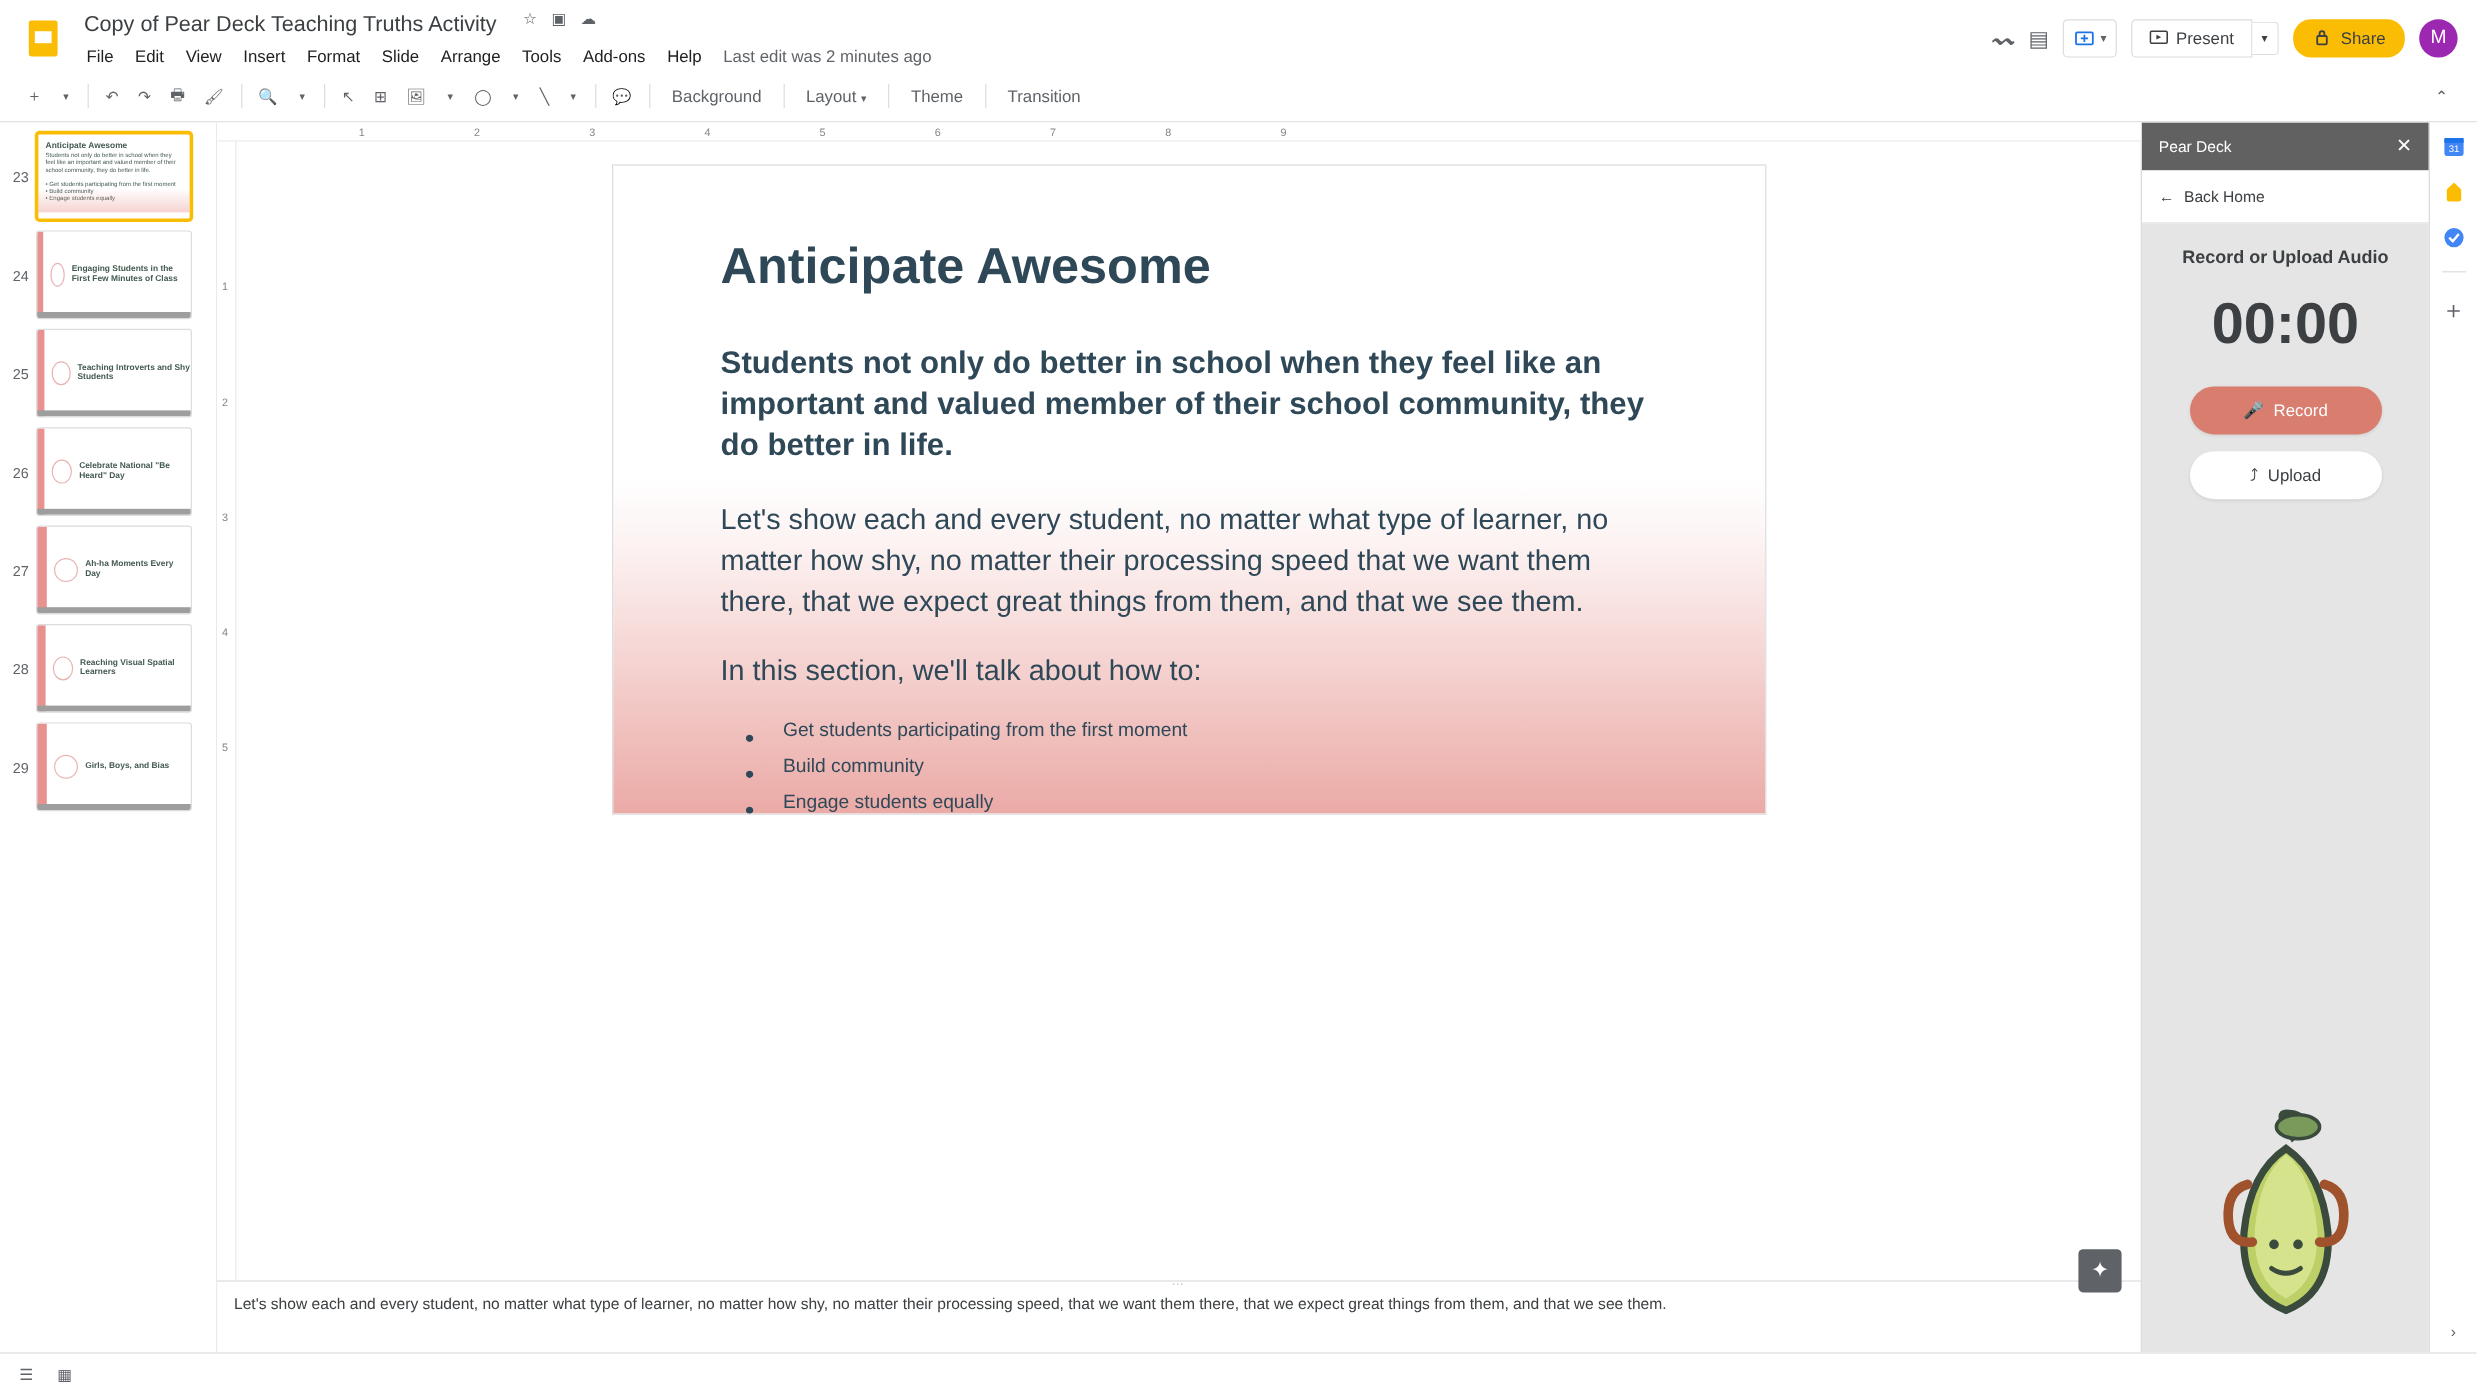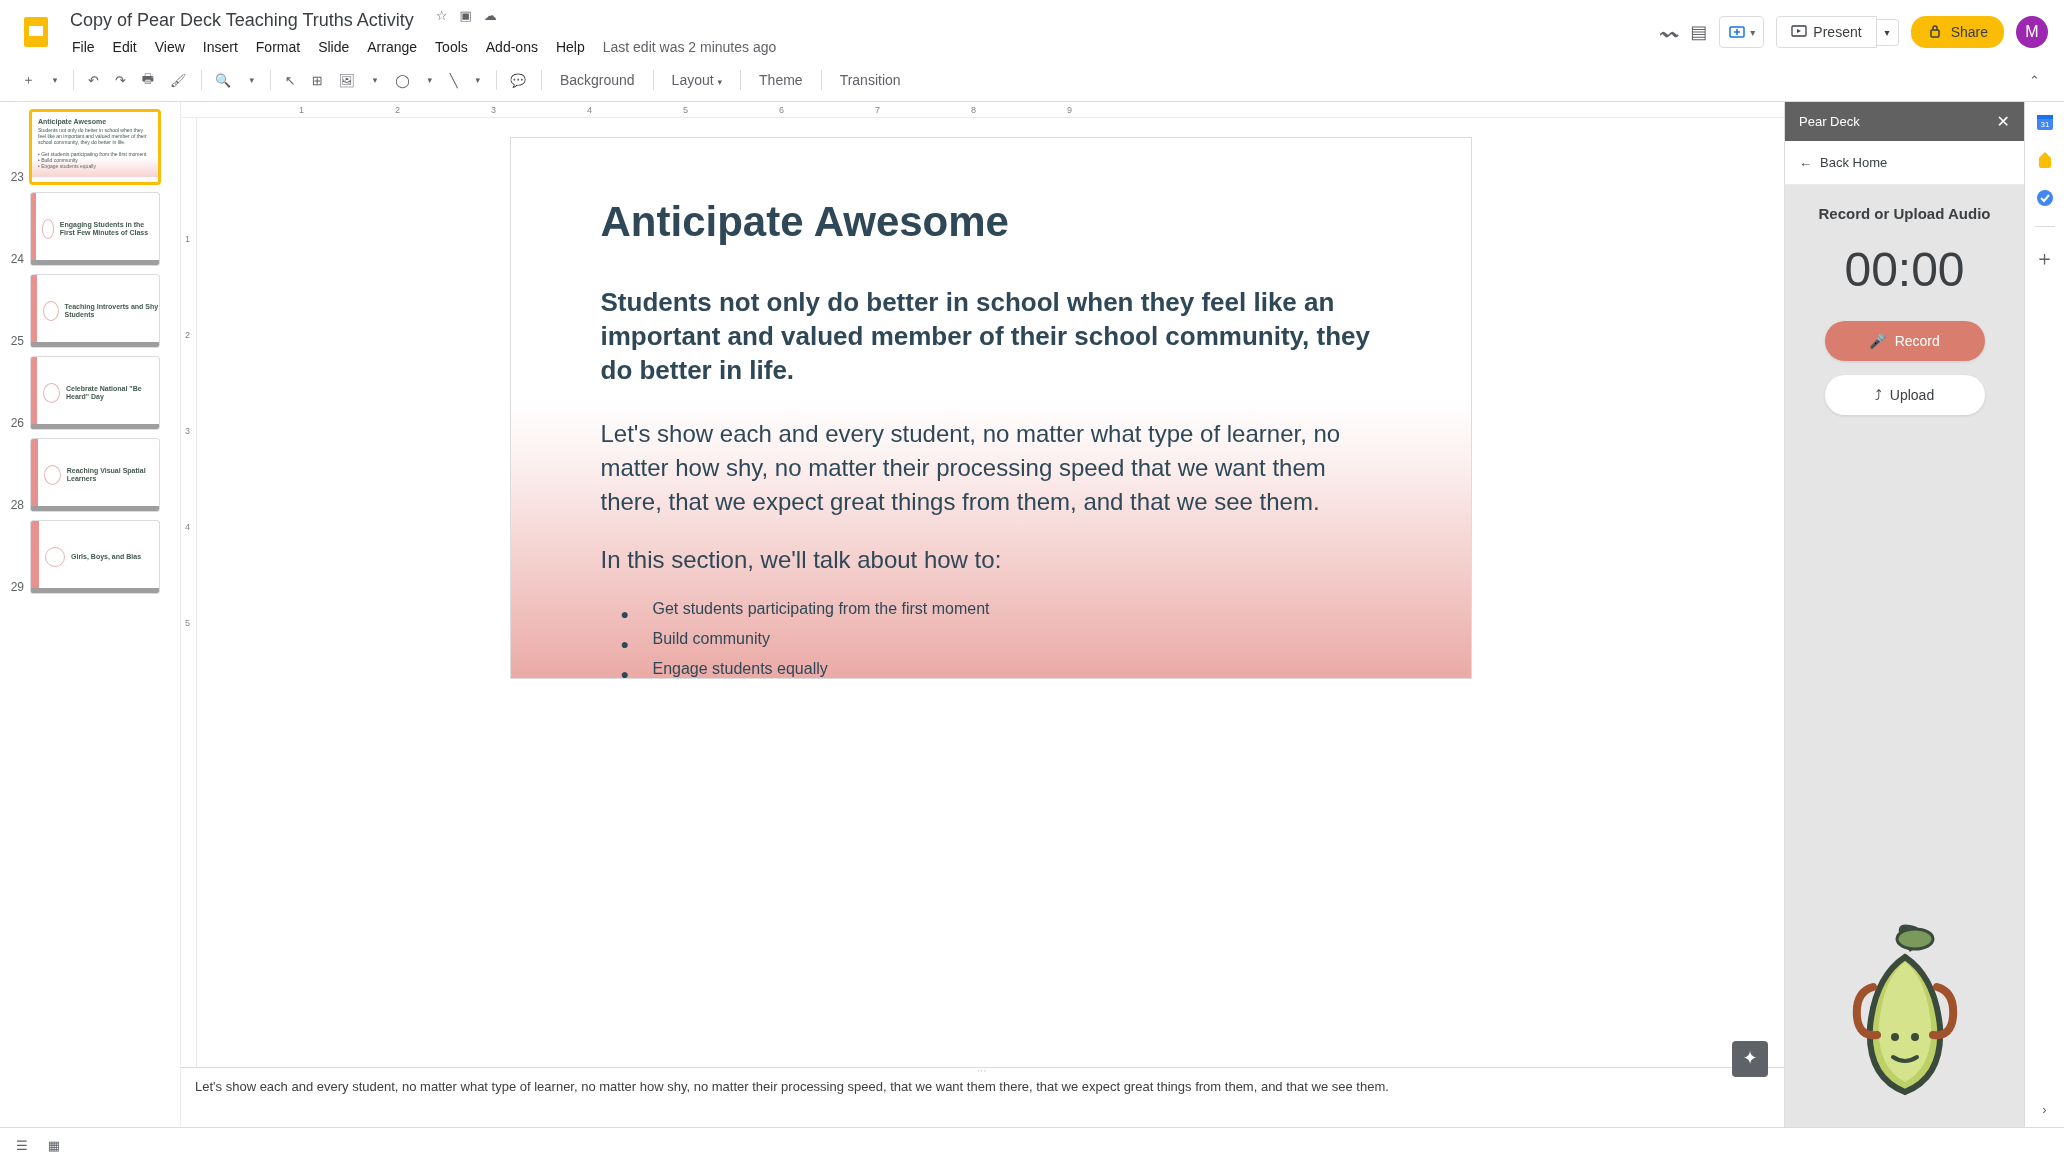--- a/index.html
+++ b/index.html
@@ -23,21 +23,21 @@
 .add-btn{border:1px solid #dadce0;padding:6px 8px;border-radius:4px;display:flex;align-items:center;gap:4px;cursor:pointer;color:#1a73e8}
 .share-btn{background:#fbbc04;color:#3c4043;padding:8px 16px;border-radius:15px;font-weight:500;display:flex;align-items:center;gap:8px;cursor:pointer;font-size:14px}
 .avatar{width:32px;height:32px;border-radius:50%;background:#9c27b0;color:#fff;display:flex;align-items:center;justify-content:center;font-size:16px}
 .toolbar{display:flex;align-items:center;padding:6px 16px;border-bottom:1px solid #dadce0;gap:4px}
 .tb-btn{padding:4px 6px;color:#5f6368;cursor:pointer;border-radius:3px;min-width:20px;text-align:center}
 .tb-sep{width:1px;height:20px;background:#dadce0;margin:0 4px}
 .tb-text{padding:4px 10px;font-size:14px;color:#5f6368;cursor:pointer;border-radius:3px}
 .collapse-arrow{margin-left:auto;padding:4px 8px;cursor:pointer;color:#5f6368}
 .main-area{display:flex;flex:1;overflow:hidden}
 .thumb-panel{width:180px;overflow-y:auto;padding:4px 0;background:#fff}
-.thumb-row{display:flex;gap:6px;padding:4px 8px;align-items:flex-end}
+.thumb-row{display:flex;gap:6px;padding:4px 8px;align-items:center}
 .thumb-num{font-size:12px;color:#5f6368;width:16px;text-align:right;padding-top:2px}
 .thumb{width:130px;height:74px;border:1px solid #dadce0;border-radius:3px;background:#fff;cursor:pointer;overflow:hidden;position:relative}
 .thumb.selected{border:2px solid #fbbc04;box-shadow:0 0 0 1px #fbbc04}
 .thumb-content{padding:6px;font-size:6px;color:#435a4f}
 .thumb-title{font-weight:700;font-size:7px;margin-bottom:2px}
 .thumb-sect{display:flex;align-items:center;height:100%}
 .thumb-sect-left{width:8px;background:#e8918f;height:100%}
 .thumb-sect-badge{width:20px;height:20px;border:1px solid #e8b4b2;border-radius:50%;margin:0 6px}
 .thumb-sect-text{font-size:7px;font-weight:700;color:#435a4f;line-height:1.2}
 .thumb-footer{position:absolute;bottom:0;left:0;right:0;height:5px;background:#9e9e9e}
@@ -60,21 +60,21 @@
 .notes-area{height:60px;border-top:1px solid #dadce0;padding:10px 14px;font-size:13px;color:#3c4043;line-height:1.4;position:relative}
 .notes-handle{position:absolute;top:-4px;left:50%;transform:translateX(-50%);color:#bdc1c6;font-size:10px;letter-spacing:2px}
 .fab{position:absolute;bottom:50px;right:16px;width:36px;height:36px;background:#5f6368;border-radius:4px;display:flex;align-items:center;justify-content:center;color:#fff;cursor:pointer;font-size:18px}
 .bottom-bar{height:36px;border-top:1px solid #dadce0;display:flex;align-items:center;padding:0 16px;gap:20px;color:#5f6368}
 .sidebar{width:240px;background:#e5e5e5;border-left:1px solid #dadce0;display:flex;flex-direction:column}
 .sidebar-header{background:#616161;color:#fff;padding:10px 14px;display:flex;align-items:center;justify-content:space-between;font-size:13px;font-weight:500}
 .sidebar-close{cursor:pointer;font-size:16px}
 .sidebar-back{padding:14px;display:flex;align-items:center;gap:8px;font-size:13px;color:#3c4043;cursor:pointer;border-bottom:1px solid #e8eaed;background:#fff}
 .sidebar-body{padding:20px;display:flex;flex-direction:column;align-items:center;flex:1}
 .audio-title{font-size:15px;font-weight:700;color:#3c4043;margin-bottom:20px}
-.timer{font-size:48px;font-weight:400;color:#3c4043;margin-bottom:24px}
+.timer{font-size:48px;font-weight:700;color:#3c4043;margin-bottom:24px}
 .record-btn{width:160px;padding:12px;background:#d97d6f;color:#fff;border-radius:24px;display:flex;align-items:center;justify-content:center;gap:8px;font-size:14px;cursor:pointer;margin-bottom:14px;box-shadow:0 1px 3px rgba(0,0,0,0.1)}
 .upload-btn{width:160px;padding:12px;background:#fff;color:#3c4043;border-radius:24px;display:flex;align-items:center;justify-content:center;gap:8px;font-size:14px;cursor:pointer;box-shadow:0 1px 3px rgba(0,0,0,0.1)}
 .pear-mascot{margin-top:auto;width:160px;height:190px}
 .right-rail{width:40px;background:#fff;border-left:1px solid #dadce0;display:flex;flex-direction:column;align-items:center;padding:10px 0;gap:18px}
 .rail-icon{width:20px;height:20px;cursor:pointer;display:flex;align-items:center;justify-content:center}
 .rail-sep{height:1px;width:20px;background:#dadce0}
 .rail-plus{color:#5f6368;font-size:20px;cursor:pointer}
 .rail-chevron{margin-top:auto;color:#5f6368;cursor:pointer}
 </style>
 </head>
@@ -208,20 +208,31 @@
           <div class="thumb-footer"></div>
         </div>
       </div>
     <div class="thumb-row">
         <div class="thumb-num">26</div>
         <div class="thumb">
           <div class="thumb-sect">
             <div class="thumb-sect-left"></div>
             <div class="thumb-sect-badge"></div>
             <div class="thumb-sect-text">Celebrate National "Be Heard" Day</div>
+          </div>
+          <div class="thumb-footer"></div>
+        </div>
+      </div>
+    <div class="thumb-row">
+        <div class="thumb-num">27</div>
+        <div class="thumb">
+          <div class="thumb-sect">
+            <div class="thumb-sect-left"></div>
+            <div class="thumb-sect-badge"></div>
+            <div class="thumb-sect-text">Ah-ha Moments Every Day</div>
           </div>
           <div class="thumb-footer"></div>
         </div>
       </div>
     <div class="thumb-row">
         <div class="thumb-num">28</div>
         <div class="thumb">
           <div class="thumb-sect">
             <div class="thumb-sect-left"></div>
             <div class="thumb-sect-badge"></div>

